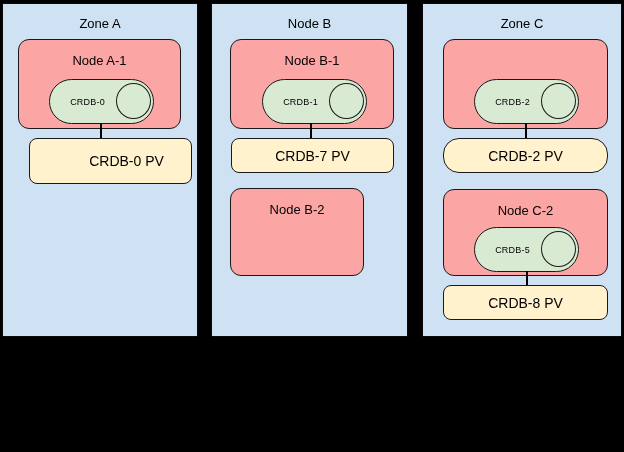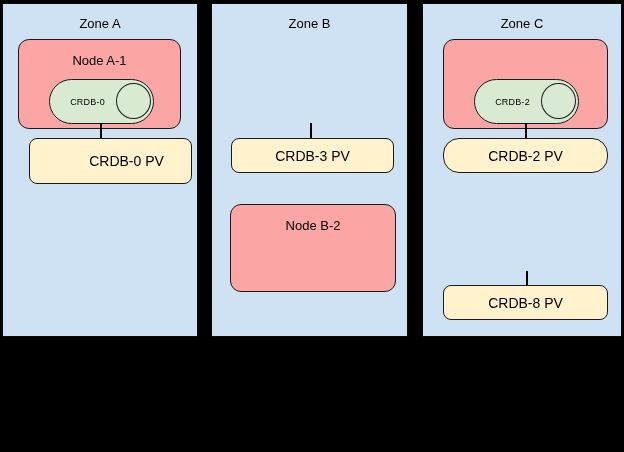--- a/index.html
+++ b/index.html
@@ -103,45 +103,59 @@
         <div class="cyl-label">CRDB-0</div>
       </div>
     </div>
 
     <div class="connector" style="left:97px; top:119px; height:15px;"></div>
 
     <div class="pv" style="left:26px; top:134px; width:163px; height:46px;padding-left:32px;">CRDB-0 PV</div>
   </div>
 
   <div class="zone" style="left:211px; top:3px; width:197px; height:334px;">
-    <div class="zone-title">Zone B</div>
+    <div class="zone-title">Node B</div>
 
+    <div class="node" style="left:18px; top:35px; width:164px; height:90px;">
+      <div class="node-label">Node B-1</div>
+      <div class="cylinder" style="left:31px; top:39px; width:105px; height:45px;">
+        <div class="cyl-cap"></div>
+        <div class="cyl-label">CRDB-1</div>
+      </div>
+    </div>
 
     <div class="connector" style="left:98px; top:119px; height:15px;"></div>
 
-    <div class="pv" style="left:19px; top:134px; width:163px; height:35px;">CRDB-3 PV</div>
+    <div class="pv" style="left:19px; top:134px; width:163px; height:35px;">CRDB-7 PV</div>
 
-    <div class="node" style="left:18px; top:200px; width:166px; height:88px;">
+    <div class="node" style="left:18px; top:184px; width:134px; height:88px;">
       <div class="node-label">Node B-2</div>
     </div>
   </div>
 
   <div class="zone" style="left:422px; top:3px; width:200px; height:334px;">
     <div class="zone-title">Zone C</div>
 
     <div class="node" style="left:20px; top:35px; width:165px; height:90px;">
       <div class="cylinder" style="left:30px; top:39px; width:105px; height:45px;">
         <div class="cyl-cap"></div>
         <div class="cyl-label">CRDB-2</div>
       </div>
     </div>
 
     <div class="connector" style="left:102px; top:119px; height:15px;"></div>
 
     <div class="pv" style="left:20px; top:134px; width:165px; height:35px;border-radius:16px;">CRDB-2 PV</div>
 
+    <div class="node" style="left:20px; top:185px; width:165px; height:87px;">
+      <div class="node-label">Node C-2</div>
+      <div class="cylinder" style="left:30px; top:37px; width:105px; height:45px;">
+        <div class="cyl-cap"></div>
+        <div class="cyl-label">CRDB-5</div>
+      </div>
+    </div>
 
     <div class="connector" style="left:103px; top:267px; height:14px;"></div>
 
     <div class="pv" style="left:20px; top:281px; width:165px; height:35px;">CRDB-8 PV</div>
   </div>
 
 </div>
 
 </body></html>

